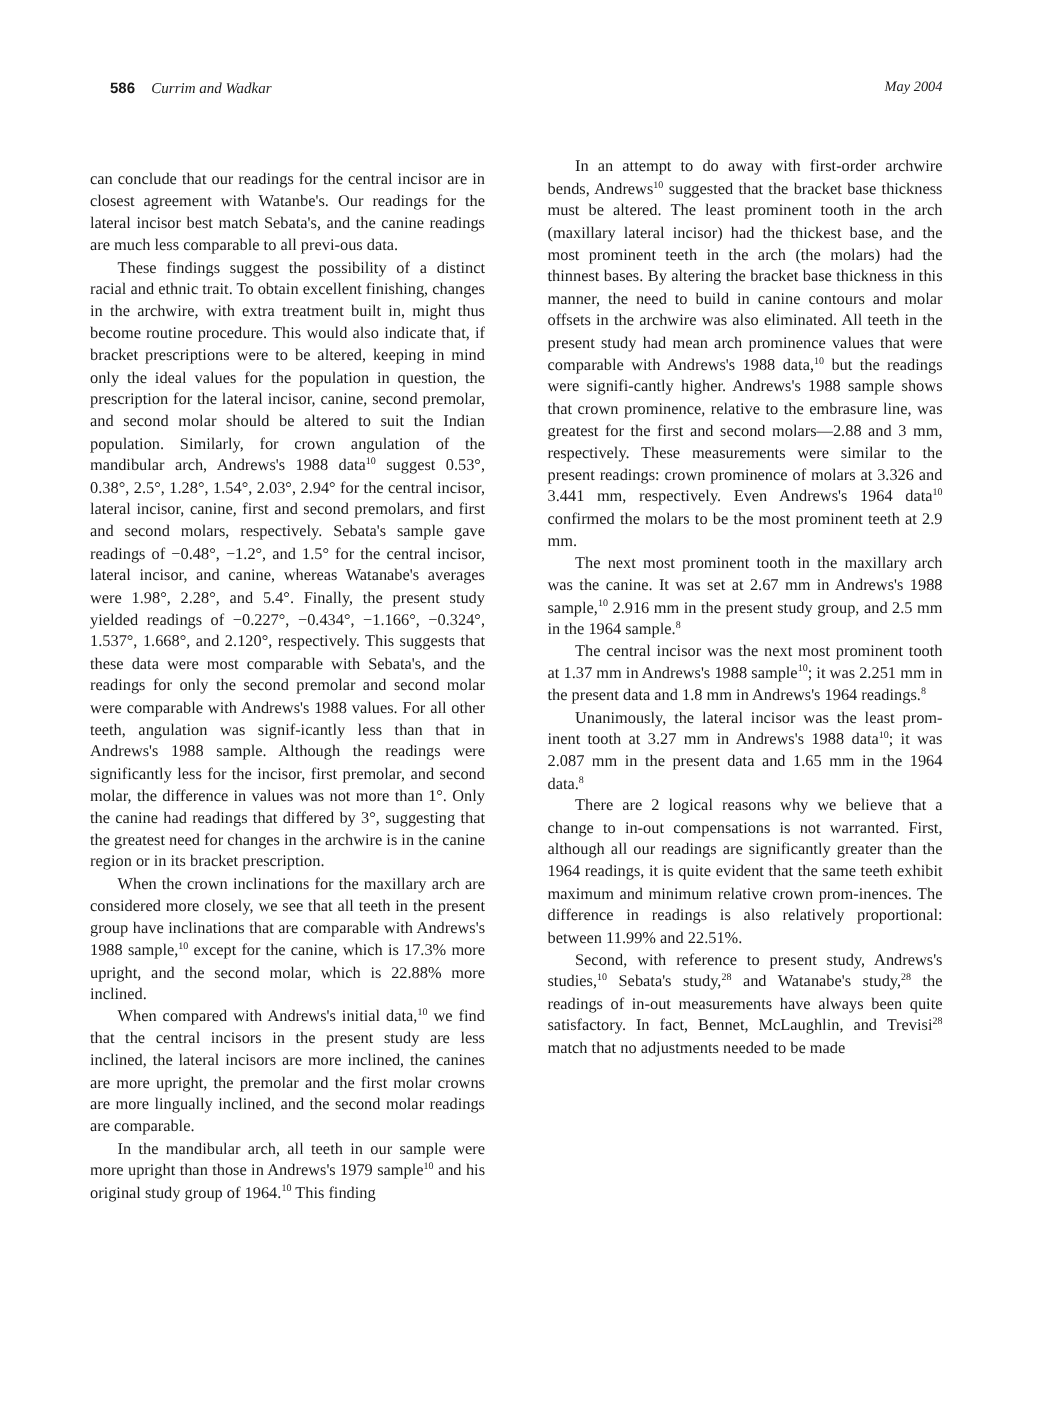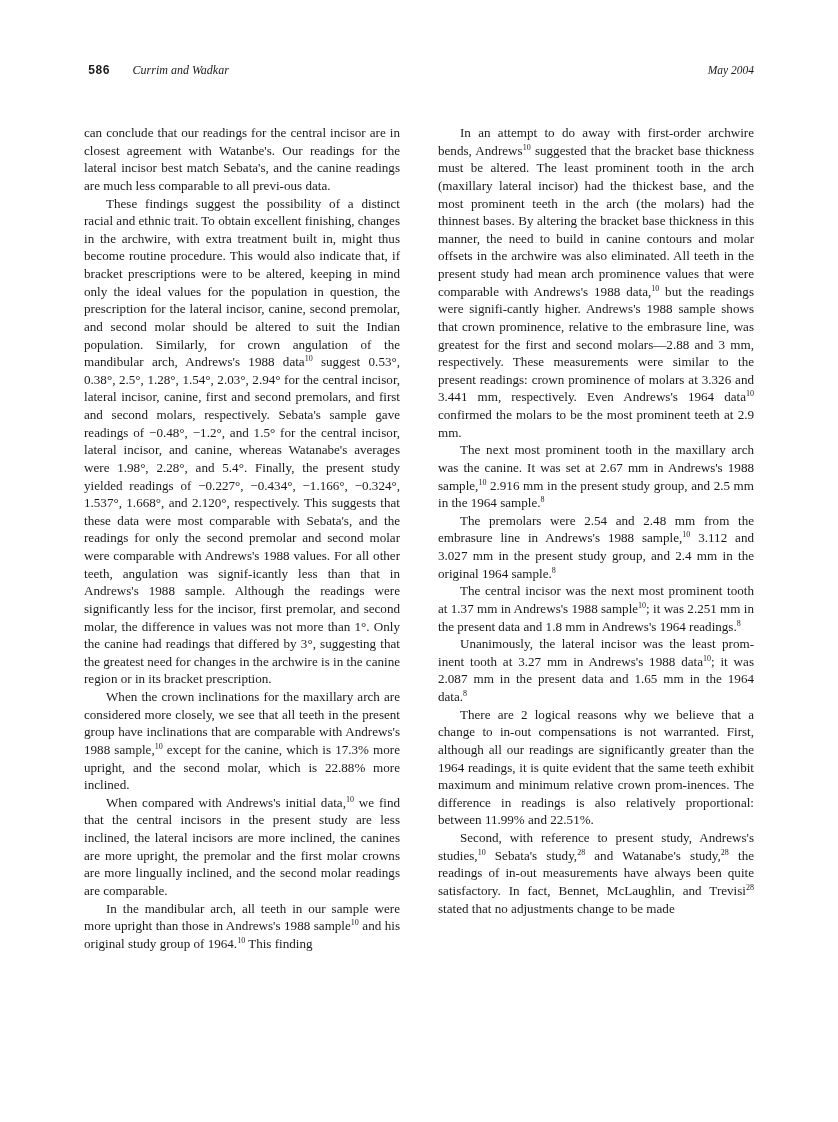--- a/index.html
+++ b/index.html
@@ -1,22 +1,22 @@
 <!DOCTYPE html>
 <html><head>
 <meta charset="utf-8">
 <style>
   html, body { margin: 0; padding: 0; background: #ffffff; }
   body { width: 838px; height: 1122px; position: relative; overflow: hidden; color: #1a1a1a; }
   .header-left { position: absolute; left: 88px; top: 63px; font-family: "Liberation Serif", serif; font-size: 12px; }
-  .page-num { font-family: Liberation Mono, monospace; font-weight: bold; font-size: 12px; margin-right: 20px; }
+  .page-num { font-family: Liberation Sans, sans-serif; font-weight: bold; font-size: 12px; margin-right: 10px; }
   .running-authors { font-style: italic; font-family: "Liberation Serif", serif; }
   .header-right { position: absolute; right: 84px; top: 63px; text-align: right; font-family: "Liberation Serif", serif; font-style: italic; font-size: 11.5px; line-height: 15px; }
   .col { position: absolute; top: 124px; width: 316px; font-family: "Liberation Serif", serif; font-size: 13.1px; line-height: 17.62px; text-align: justify; hyphens: manual; }
-  .col-left { left: 84px; }
+  .col-left { left: 72px; margin-top: 10px; }
   .col-right { left: 438px; }
   .col p { margin: 0; text-indent: 22px; }
   .col p.cont { text-indent: 0; }
   sup { font-size: 8px; line-height: 0; vertical-align: 5px; }
 </style>
 </head>
 <body>
 
 <div>
   <div class="header-left">
@@ -26,23 +26,22 @@
   <div class="header-right">
     <div>May 2004</div>
   </div>
 </div>
 
 <div class="col col-left">
     <p class="cont"><span>can conclude that our readings for the central incisor are in closest agreement with Watanbe's. Our readings for the lateral incisor best match Sebata's, and the canine readings are much less comparable to all previ-ous data.</span></p>
     <p><span>These findings suggest the possibility of a distinct racial and ethnic trait. To obtain excellent finishing, changes in the archwire, with extra treatment built in, might thus become routine procedure. This would also indicate that, if bracket prescriptions were to be altered, keeping in mind only the ideal values for the population in question, the prescription for the lateral incisor, canine, second premolar, and second molar should be altered to suit the Indian population. Similarly, for crown angulation of the mandibular arch, Andrews's 1988 data</span><sup>10</sup><span> suggest 0.53°, 0.38°, 2.5°, 1.28°, 1.54°, 2.03°, 2.94° for the central incisor, lateral incisor, canine, first and second premolars, and first and second molars, respectively. Sebata's sample gave readings of −0.48°, −1.2°, and 1.5° for the central incisor, lateral incisor, and canine, whereas Watanabe's averages were 1.98°, 2.28°, and 5.4°. Finally, the present study yielded readings of −0.227°, −0.434°, −1.166°, −0.324°, 1.537°, 1.668°, and 2.120°, respectively. This suggests that these data were most comparable with Sebata's, and the readings for only the second premolar and second molar were comparable with Andrews's 1988 values. For all other teeth, angulation was signif-icantly less than that in Andrews's 1988 sample. Although the readings were significantly less for the incisor, first premolar, and second molar, the difference in values was not more than 1°. Only the canine had readings that differed by 3°, suggesting that the greatest need for changes in the archwire is in the canine region or in its bracket prescription.</span></p>
     <p><span>When the crown inclinations for the maxillary arch are considered more closely, we see that all teeth in the present group have inclinations that are comparable with Andrews's 1988 sample,</span><sup>10</sup><span> except for the canine, which is 17.3% more upright, and the second molar, which is 22.88% more inclined.</span></p>
     <p><span>When compared with Andrews's initial data,</span><sup>10</sup><span> we find that the central incisors in the present study are less inclined, the lateral incisors are more inclined, the canines are more upright, the premolar and the first molar crowns are more lingually inclined, and the second molar readings are comparable.</span></p>
-    <p><span>In the mandibular arch, all teeth in our sample were more upright than those in Andrews's 1988 sample</span><sup>10</sup><span> and his original study group of 1964.</span><sup>10</sup><span> This finding</span></p>
+    <p><span>In the mandibular arch, all teeth in our sample were more upright than those in Andrews's 1979 sample</span><sup>10</sup><span> and his original study group of 1964.</span><sup>10</sup><span> This finding</span></p>
   </div>
 <div class="col col-right">
     <p><span>In an attempt to do away with first-order archwire bends, Andrews</span><sup>10</sup><span> suggested that the bracket base thickness must be altered. The least prominent tooth in the arch (maxillary lateral incisor) had the thickest base, and the most prominent teeth in the arch (the molars) had the thinnest bases. By altering the bracket base thickness in this manner, the need to build in canine contours and molar offsets in the archwire was also eliminated. All teeth in the present study had mean arch prominence values that were comparable with Andrews's 1988 data,</span><sup>10</sup><span> but the readings were signifi-cantly higher. Andrews's 1988 sample shows that crown prominence, relative to the embrasure line, was greatest for the first and second molars—2.88 and 3 mm, respectively. These measurements were similar to the present readings: crown prominence of molars at 3.326 and 3.441 mm, respectively. Even Andrews's 1964 data</span><sup>10</sup><span> confirmed the molars to be the most prominent teeth at 2.9 mm.</span></p>
     <p><span>The next most prominent tooth in the maxillary arch was the canine. It was set at 2.67 mm in Andrews's 1988 sample,</span><sup>10</sup><span> 2.916 mm in the present study group, and 2.5 mm in the 1964 sample.</span><sup>8</sup></p>
-    <p><span>The premolars were 2.54 and 2.48 mm from the embrasure line in Andrews's 1988 sample,</span><sup>10</sup><span> 3.112 and 3.027 mm in the present study group, and 2.4 mm in the original 1964 sample.</span><sup>8</sup></p>
     <p><span>The central incisor was the next most prominent tooth at 1.37 mm in Andrews's 1988 sample</span><sup>10</sup><span>; it was 2.251 mm in the present data and 1.8 mm in Andrews's 1964 readings.</span><sup>8</sup></p>
     <p><span>Unanimously, the lateral incisor was the least prom-inent tooth at 3.27 mm in Andrews's 1988 data</span><sup>10</sup><span>; it was 2.087 mm in the present data and 1.65 mm in the 1964 data.</span><sup>8</sup></p>
     <p><span>There are 2 logical reasons why we believe that a change to in-out compensations is not warranted. First, although all our readings are significantly greater than the 1964 readings, it is quite evident that the same teeth exhibit maximum and minimum relative crown prom-inences. The difference in readings is also relatively proportional: between 11.99% and 22.51%.</span></p>
-    <p><span>Second, with reference to present study, Andrews's studies,</span><sup>10</sup><span> Sebata's study,</span><sup>28</sup><span> and Watanabe's study,</span><sup>28</sup><span> the readings of in-out measurements have always been quite satisfactory. In fact, Bennet, McLaughlin, and Trevisi</span><sup>28</sup><span> stated that no adjustments change to be made</span></p>
+    <p><span>Second, with reference to present study, Andrews's studies,</span><sup>10</sup><span> Sebata's study,</span><sup>28</sup><span> and Watanabe's study,</span><sup>28</sup><span> the readings of in-out measurements have always been quite satisfactory. In fact, Bennet, McLaughlin, and Trevisi</span><sup>28</sup><span> match that no adjustments needed to be made</span></p>
   </div>
 
 </body></html>

